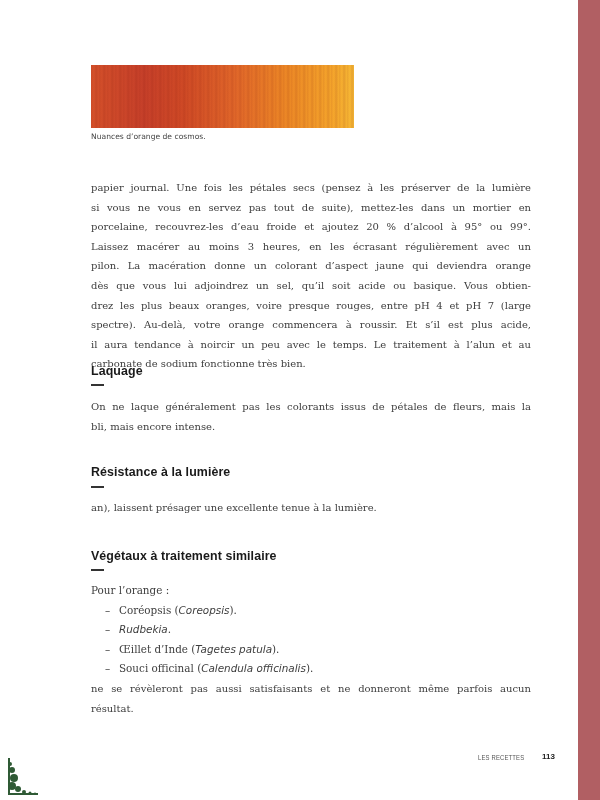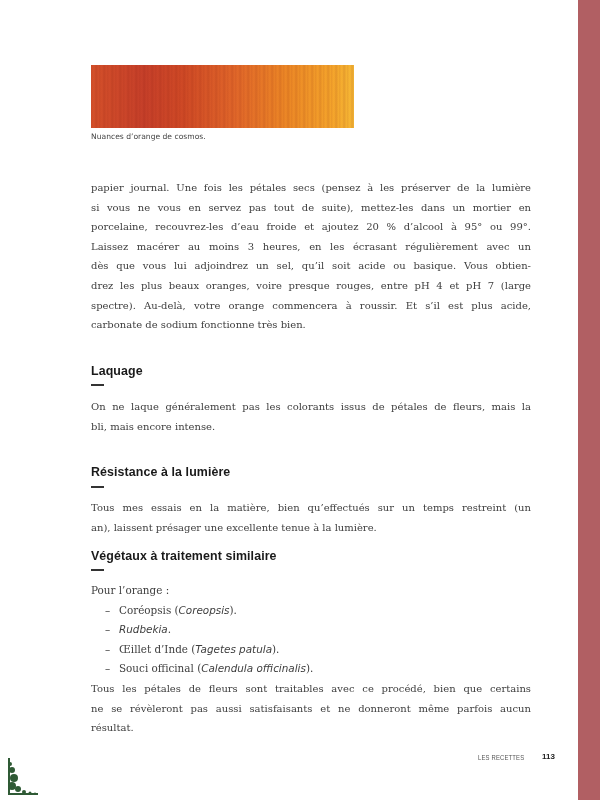--- a/index.html
+++ b/index.html
@@ -64,37 +64,38 @@
 <div class="side-band"></div>
 
 <div class="swatch"></div>
 <div class="caption">Nuances d’orange de cosmos.</div>
 
 <div class="body-text" style="top:178px;">
   <span class="line">papier journal. Une fois les pétales secs (pensez à les préserver de la lumière</span>
   <span class="line">si vous ne vous en servez pas tout de suite), mettez-les dans un mortier en</span>
   <span class="line">porcelaine, recouvrez-les d’eau froide et ajoutez 20 % d’alcool à 95° ou 99°.</span>
   <span class="line">Laissez macérer au moins 3 heures, en les écrasant régulièrement avec un</span>
+  <span class="line">pilon. La macération donne un colorant d’aspect jaune qui deviendra orange</span>
   <span class="line">dès que vous lui adjoindrez un sel, qu’il soit acide ou basique. Vous obtien-</span>
   <span class="line">drez les plus beaux oranges, voire presque rouges, entre pH 4 et pH 7 (large</span>
   <span class="line">spectre). Au-delà, votre orange commencera à roussir. Et s’il est plus acide,</span>
+  <span class="line">il aura tendance à noircir un peu avec le temps. Le traitement à l’alun et au</span>
   <span class="line last">carbonate de sodium fonctionne très bien.</span>
 </div>
 
 <div class="heading" style="top:364px;">Laquage</div>
 <div class="heading-rule" style="top:384px;"></div>
 <div class="body-text" style="top:397px;">
   <span class="line">On ne laque généralement pas les colorants issus de pétales de fleurs, mais la</span>
   <span class="line last">bli, mais encore intense.</span>
 </div>
 
 <div class="heading" style="top:465px;">Résistance à la lumière</div>
 <div class="heading-rule" style="top:486px;"></div>
 <div class="body-text" style="top:498px;">
-  <span class="line">Tous mes essais en la matière, bien qu’effectués sur un temps restreint (un</span>
   <span class="line last">an), laissent présager une excellente tenue à la lumière.</span>
 </div>
 
 <div class="heading" style="top:549px;">Végétaux à traitement similaire</div>
 <div class="heading-rule" style="top:569px;"></div>
 <div class="list" style="top:581px;">
   <div>Pour l’orange :</div>
   <div class="list-item">
     <span class="dash">–</span><span>Coréopsis (</span><span class="sci">Coreopsis</span><span>).</span>
   </div>
@@ -102,21 +103,20 @@
     <span class="dash">–</span><span></span><span class="sci">Rudbekia</span><span>.</span>
   </div>
   <div class="list-item">
     <span class="dash">–</span><span>Œillet d’Inde (</span><span class="sci">Tagetes patula</span><span>).</span>
   </div>
   <div class="list-item">
     <span class="dash">–</span><span>Souci officinal (</span><span class="sci">Calendula officinalis</span><span>).</span>
   </div>
 </div>
 <div class="body-text" style="top:679px;">
-  <span class="line">Tous les pétales de fleurs sont traitables avec ce procédé, bien que certains</span>
   <span class="line">ne se révèleront pas aussi satisfaisants et ne donneront même parfois aucun</span>
   <span class="line last">résultat.</span>
 </div>
 
 <svg class="ornament" viewBox="0 0 36 42">
   <g fill="#2f5a35">
     <rect x="4" y="2" width="2" height="36"></rect>
     <circle cx="6" cy="8" r="2"></circle>
     <circle cx="8" cy="14" r="3"></circle>
     <circle cx="10" cy="22" r="4"></circle>

